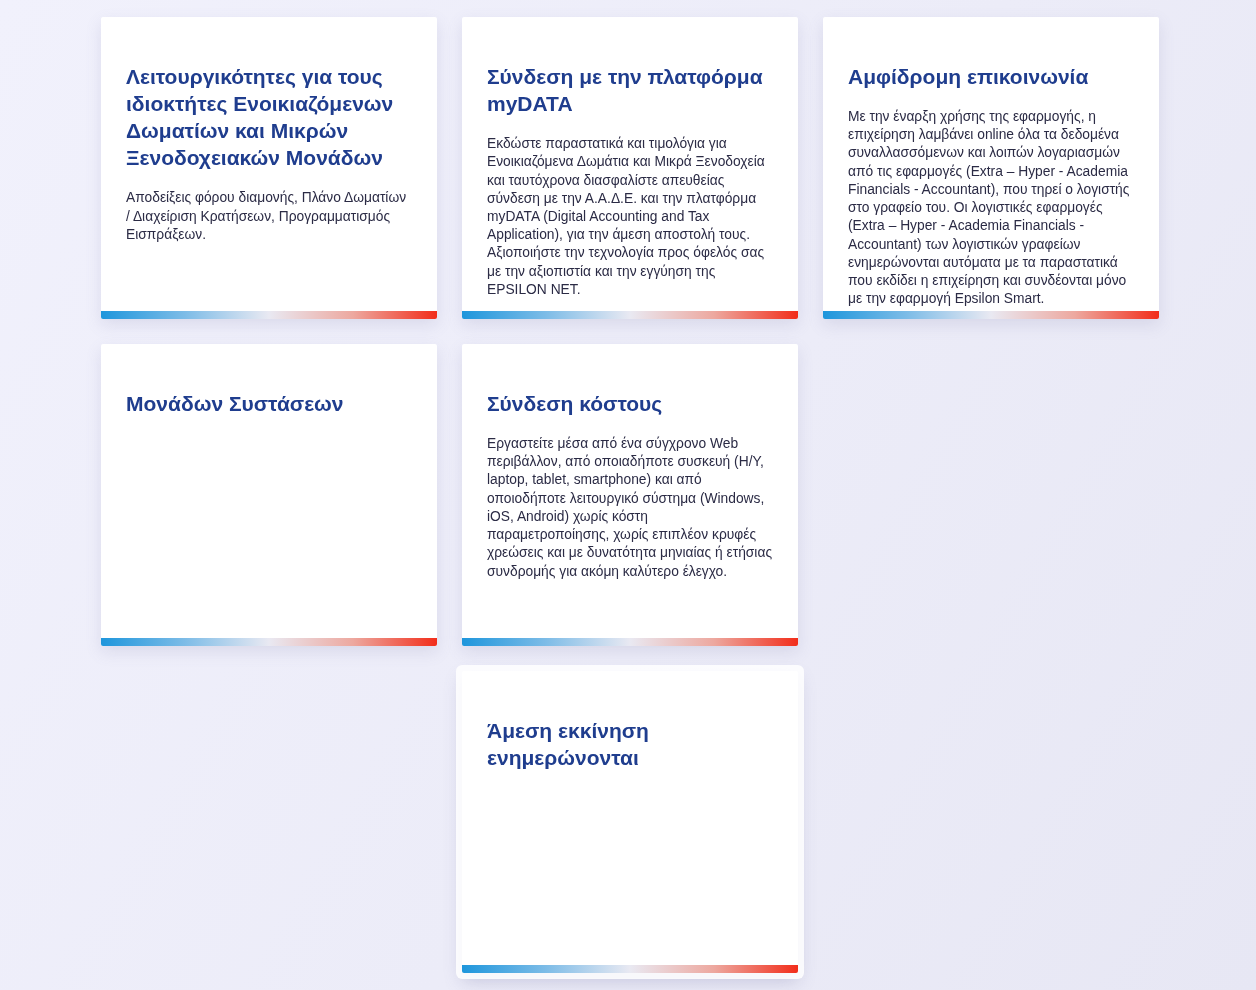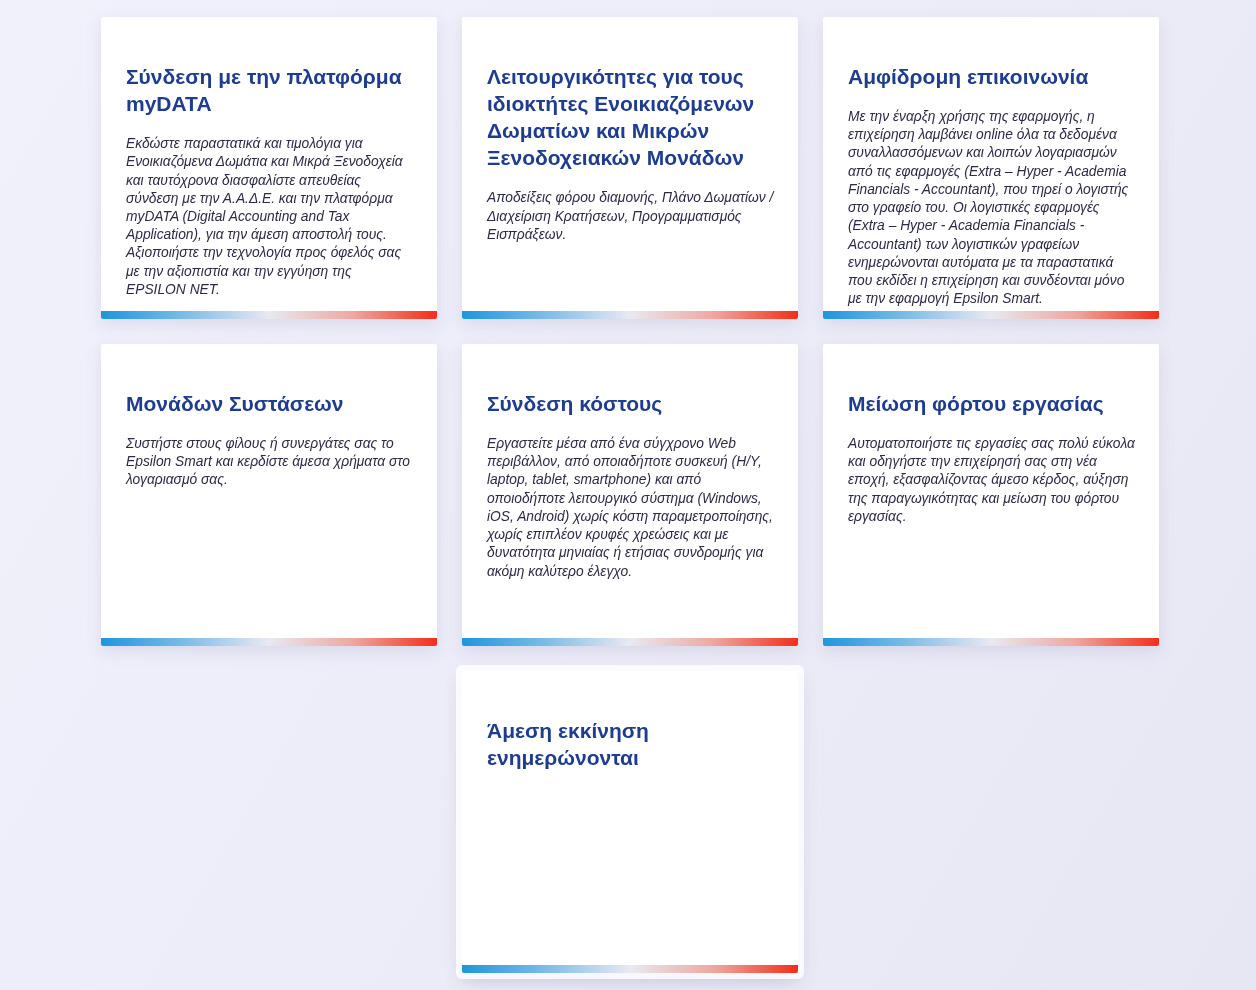--- a/index.html
+++ b/index.html
@@ -38,21 +38,20 @@
     font-size: 21px;
     line-height: 1.29;
     font-weight: bold;
     color: var(--heading, #1f3d8e);
   }
   .card p {
     margin: 0;
     font-size: 13.8px;
     line-height: 1.32;
     color: var(--body-text, #2b2b45);
-    font-style: italic;
   }
   .gradient-bar {
     position: absolute;
     left: 0;
     right: 0;
     bottom: 0;
     height: 8px;
     background: linear-gradient(90deg,
       var(--grad-left, #1e96dc) 0%,
       #7dbce7 25%,
@@ -60,53 +59,47 @@
       #eda89f 75%,
       var(--grad-right, #f22d1a) 100%);
   }
 </style>
 </head>
 <body>
 
 <div class="grid">
 
   <div class="card">
-    <h2>Σύνδεση με την πλατφόρμα myDATA</h2>
-    <p>Εκδώστε παραστατικά και τιμολόγια για Ενοικιαζόμενα Δωμάτια και Μικρά Ξενοδοχεία και ταυτόχρονα διασφαλίστε απευθείας σύνδεση με την Α.Α.Δ.Ε. και την πλατφόρμα myDATA (Digital Accounting and Tax Application), για την άμεση αποστολή τους. Αξιοποιήστε την τεχνολογία προς όφελός σας με την αξιοπιστία και την εγγύηση της EPSILON NET.</p>
+    <h2>Λειτουργικότητες για τους ιδιοκτήτες Ενοικιαζόμενων Δωματίων και Μικρών Ξενοδοχειακών Μονάδων</h2>
+    <p>Αποδείξεις φόρου διαμονής, Πλάνο Δωματίων / Διαχείριση Κρατήσεων, Προγραμματισμός Εισπράξεων.</p>
     <div class="gradient-bar"></div>
   </div>
 
   <div class="card">
-    <h2>Λειτουργικότητες για τους ιδιοκτήτες Ενοικιαζόμενων Δωματίων και Μικρών Ξενοδοχειακών Μονάδων</h2>
-    <p>Αποδείξεις φόρου διαμονής, Πλάνο Δωματίων / Διαχείριση Κρατήσεων, Προγραμματισμός Εισπράξεων.</p>
+    <h2>Σύνδεση με την πλατφόρμα myDATA</h2>
+    <p>Εκδώστε παραστατικά και τιμολόγια για Ενοικιαζόμενα Δωμάτια και Μικρά Ξενοδοχεία και ταυτόχρονα διασφαλίστε απευθείας σύνδεση με την Α.Α.Δ.Ε. και την πλατφόρμα myDATA (Digital Accounting and Tax Application), για την άμεση αποστολή τους. Αξιοποιήστε την τεχνολογία προς όφελός σας με την αξιοπιστία και την εγγύηση της EPSILON NET.</p>
     <div class="gradient-bar"></div>
   </div>
 
   <div class="card">
     <h2>Αμφίδρομη επικοινωνία</h2>
     <p>Με την έναρξη χρήσης της εφαρμογής, η επιχείρηση λαμβάνει online όλα τα δεδομένα συναλλασσόμενων και λοιπών λογαριασμών από τις εφαρμογές (Extra – Hyper - Academia Financials - Accountant), που τηρεί ο λογιστής στο γραφείο του. Οι λογιστικές εφαρμογές (Extra – Hyper - Academia Financials - Accountant) των λογιστικών γραφείων ενημερώνονται αυτόματα με τα παραστατικά που εκδίδει η επιχείρηση και συνδέονται μόνο με την εφαρμογή Epsilon Smart.</p>
     <div class="gradient-bar"></div>
   </div>
 
   <div class="card">
     <h2>Μονάδων Συστάσεων</h2>
-    <p>Συστήστε στους φίλους ή συνεργάτες σας το Epsilon Smart και κερδίστε άμεσα χρήματα στο λογαριασμό σας.</p>
     <div class="gradient-bar"></div>
   </div>
 
   <div class="card">
     <h2>Σύνδεση κόστους</h2>
     <p>Εργαστείτε μέσα από ένα σύγχρονο Web περιβάλλον, από οποιαδήποτε συσκευή (Η/Υ, laptop, tablet, smartphone) και από οποιοδήποτε λειτουργικό σύστημα (Windows, iOS, Android) χωρίς κόστη παραμετροποίησης, χωρίς επιπλέον κρυφές χρεώσεις και με δυνατότητα μηνιαίας ή ετήσιας συνδρομής για ακόμη καλύτερο έλεγχο.</p>
     <div class="gradient-bar"></div>
   </div>
 
-  <div class="card">
-    <h2>Μείωση φόρτου εργασίας</h2>
-    <p>Αυτοματοποιήστε τις εργασίες σας πολύ εύκολα και οδηγήστε την επιχείρησή σας στη νέα εποχή, εξασφαλίζοντας άμεσο κέρδος, αύξηση της παραγωγικότητας και μείωση του φόρτου εργασίας.</p>
-    <div class="gradient-bar"></div>
-  </div>
 
   <div class="card highlight">
     <h2>Άμεση εκκίνηση ενημερώνονται</h2>
     <div class="gradient-bar"></div>
   </div>
 
 </div>
 
 </body></html>

